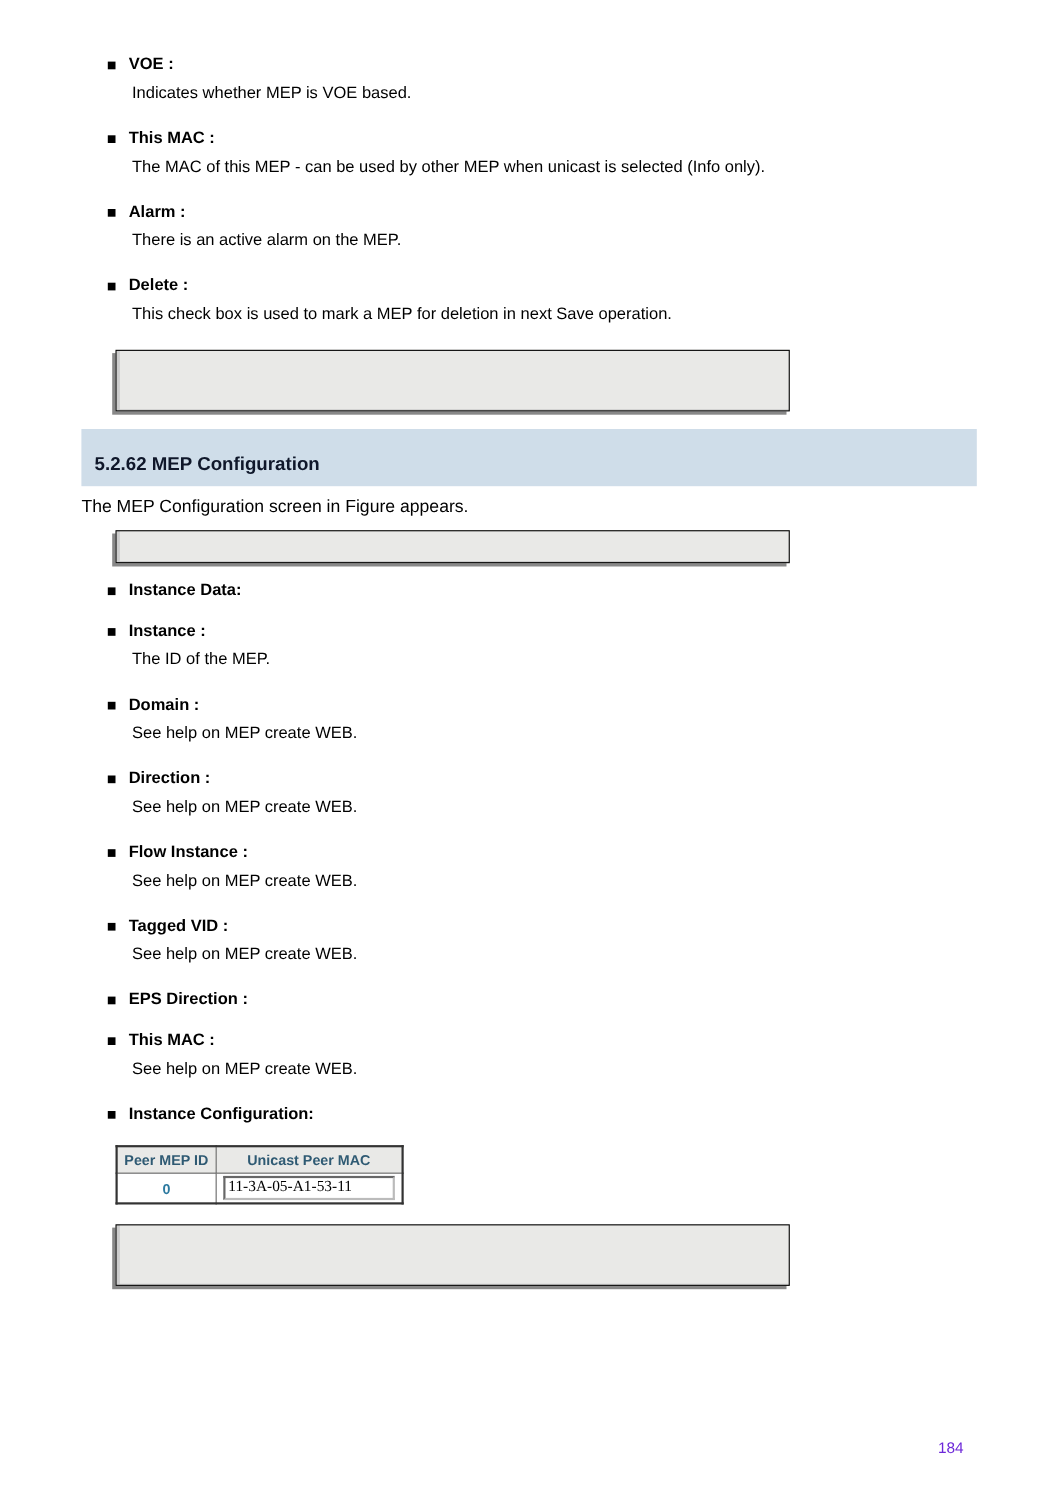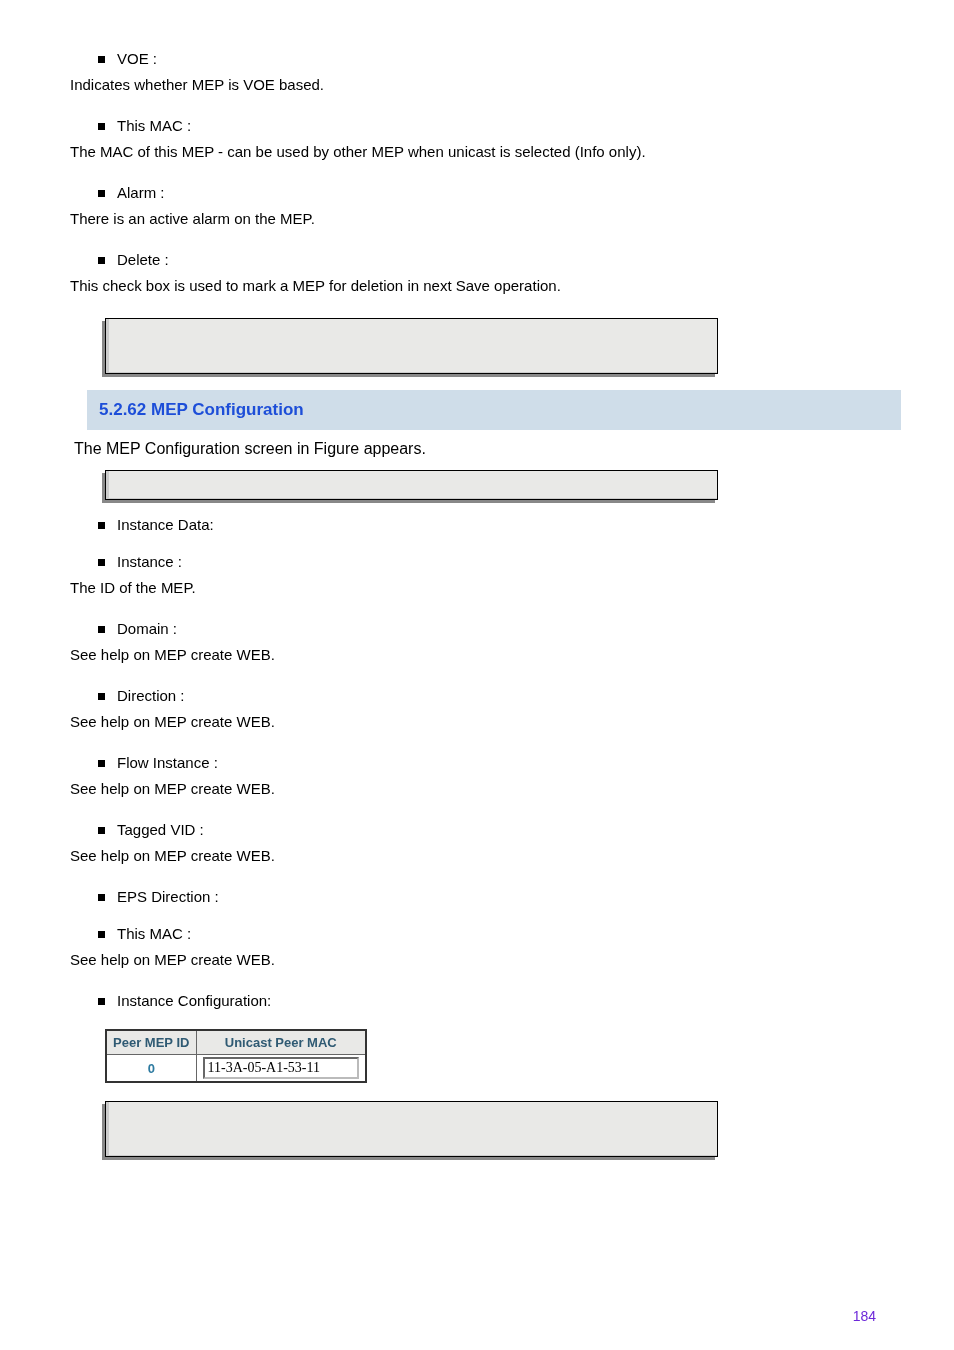--- a/index.html
+++ b/index.html
@@ -22,42 +22,43 @@
   .bullet-dot {
     width: 7px;
     height: 7px;
     background: #000;
     margin-left: 28px;
     margin-top: 6px;
     flex-shrink: 0;
   }
   .bullet-title {
     font-size: 15px;
-    font-weight: normal;
+    font-weight: bold;
   }
   .bullet-body {
     font-size: 15px;
     line-height: 1.6;
+    margin-left: 50px;
   }
   .framed-box {
     margin: 12px 0 16px 35px;
     border: 1px solid #000;
     box-shadow: -3px 3px 0 #888, 3px -1px 0 #ccc inset;
     background: #e9e9e7;
     width: 613px;
   }
   .framed-box.tall { height: 56px; }
   .framed-box.short { height: 30px; }
   .section-hdr {
     background: #cfdde9;
-    color: #1d4ed8;
+    color: #0f172a;
     font-weight: bold;
     font-size: 17px;
-    padding: 10px 12px 10px 12px;
-    margin: 16px 0 10px 17px;
+    padding: 22px 12px 10px 12px;
+    margin: 16px 0 10px 4px;
     width: 100%;
   }
   .lead-text {
     font-size: 16px;
     margin-left: 4px;
     margin-bottom: 6px;
   }
   .peer-table-wrap { margin: 10px 0 18px 35px; }
   table.peer {
     border-collapse: collapse;

